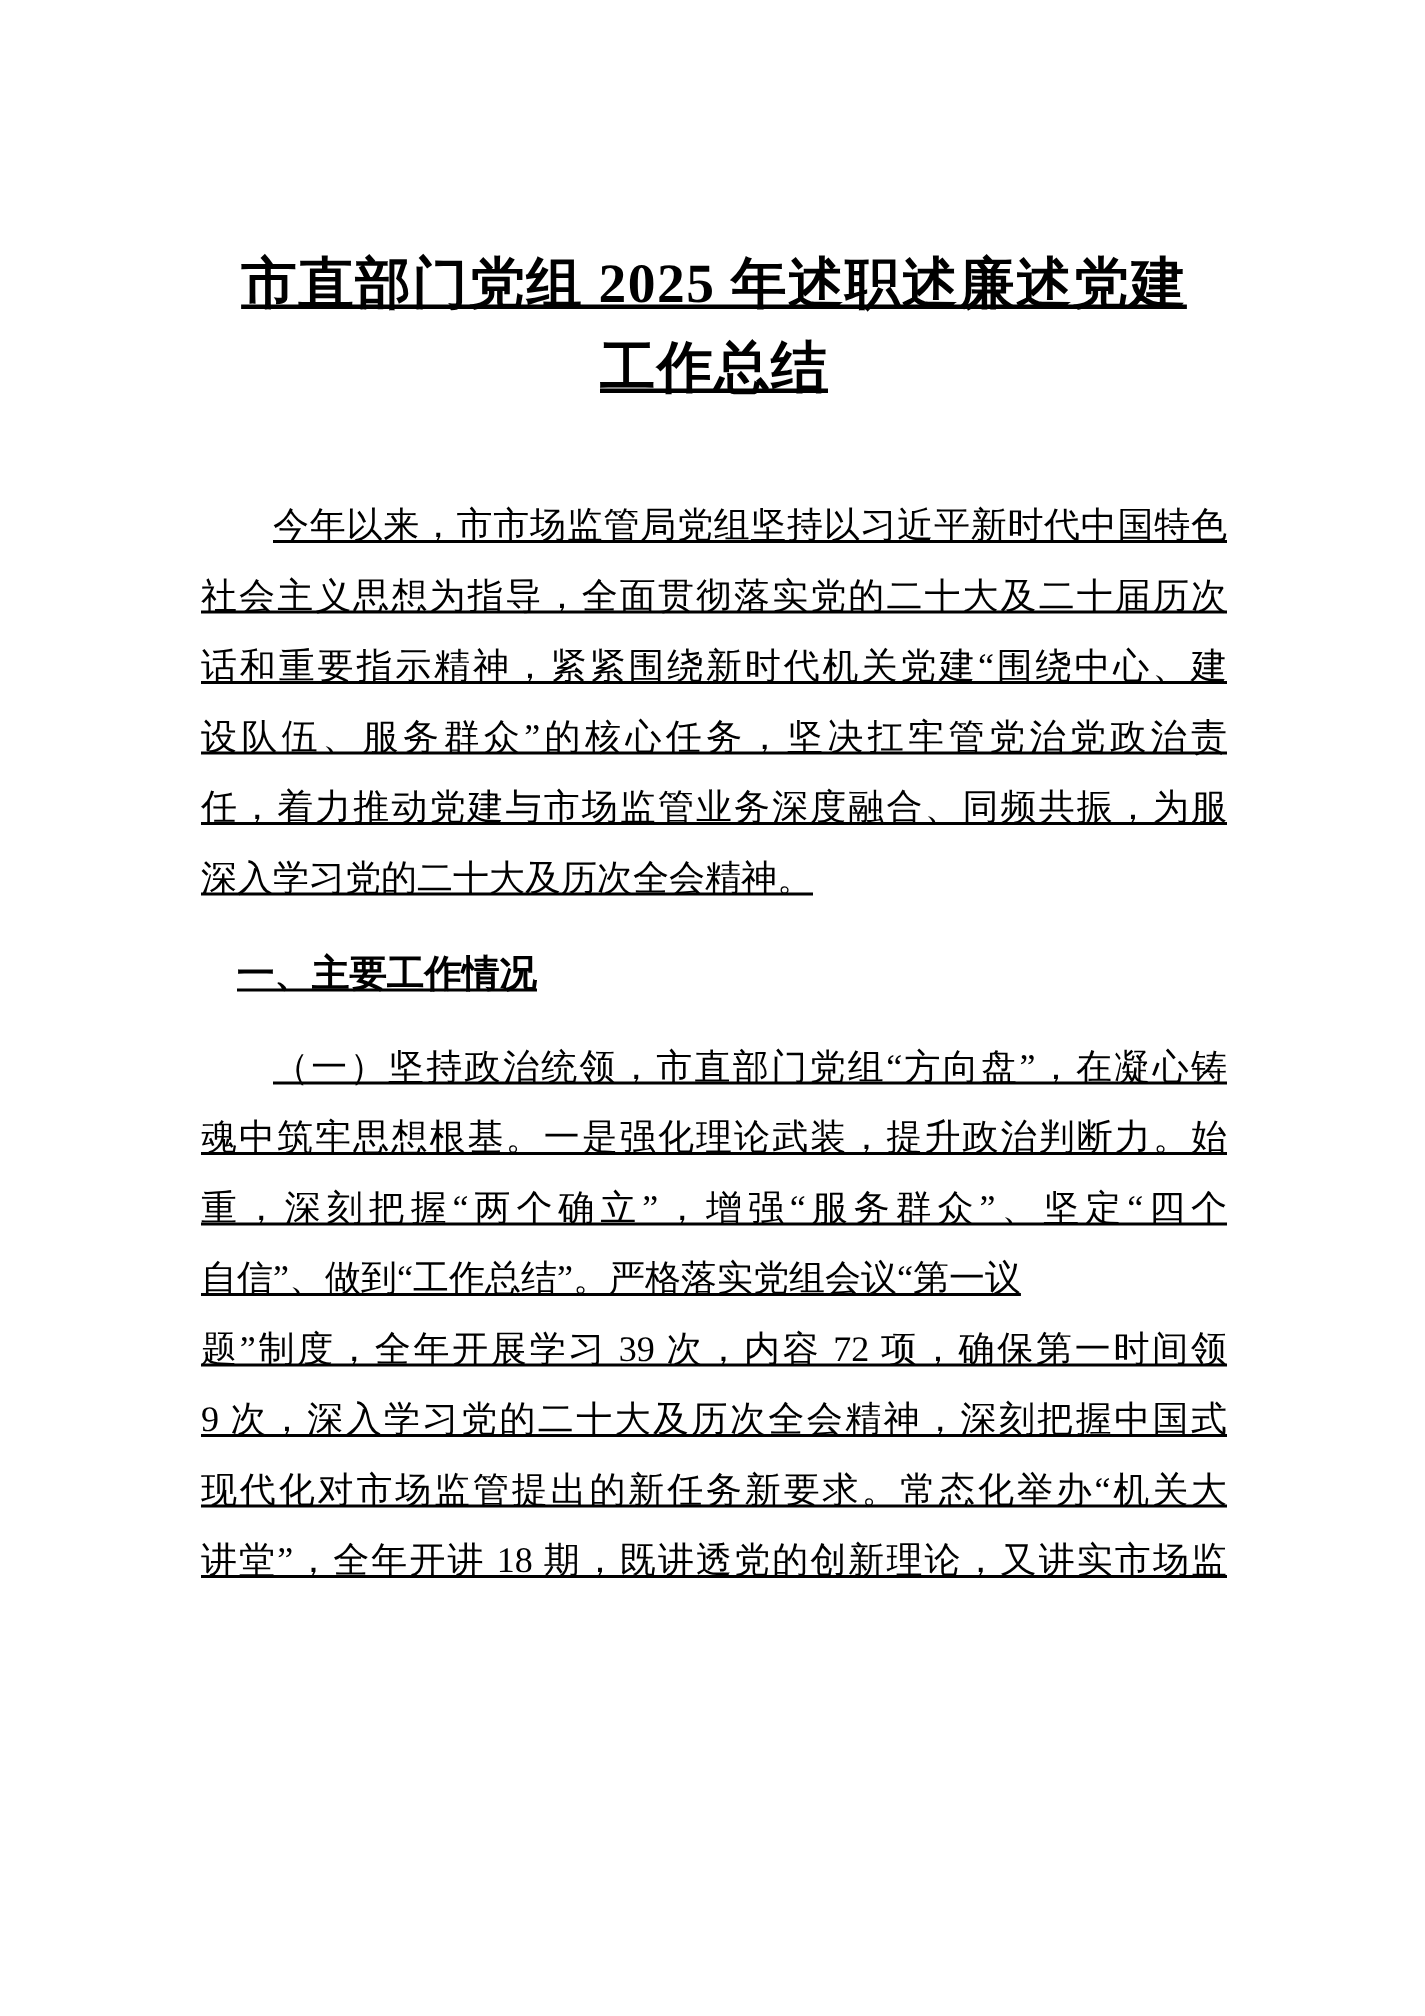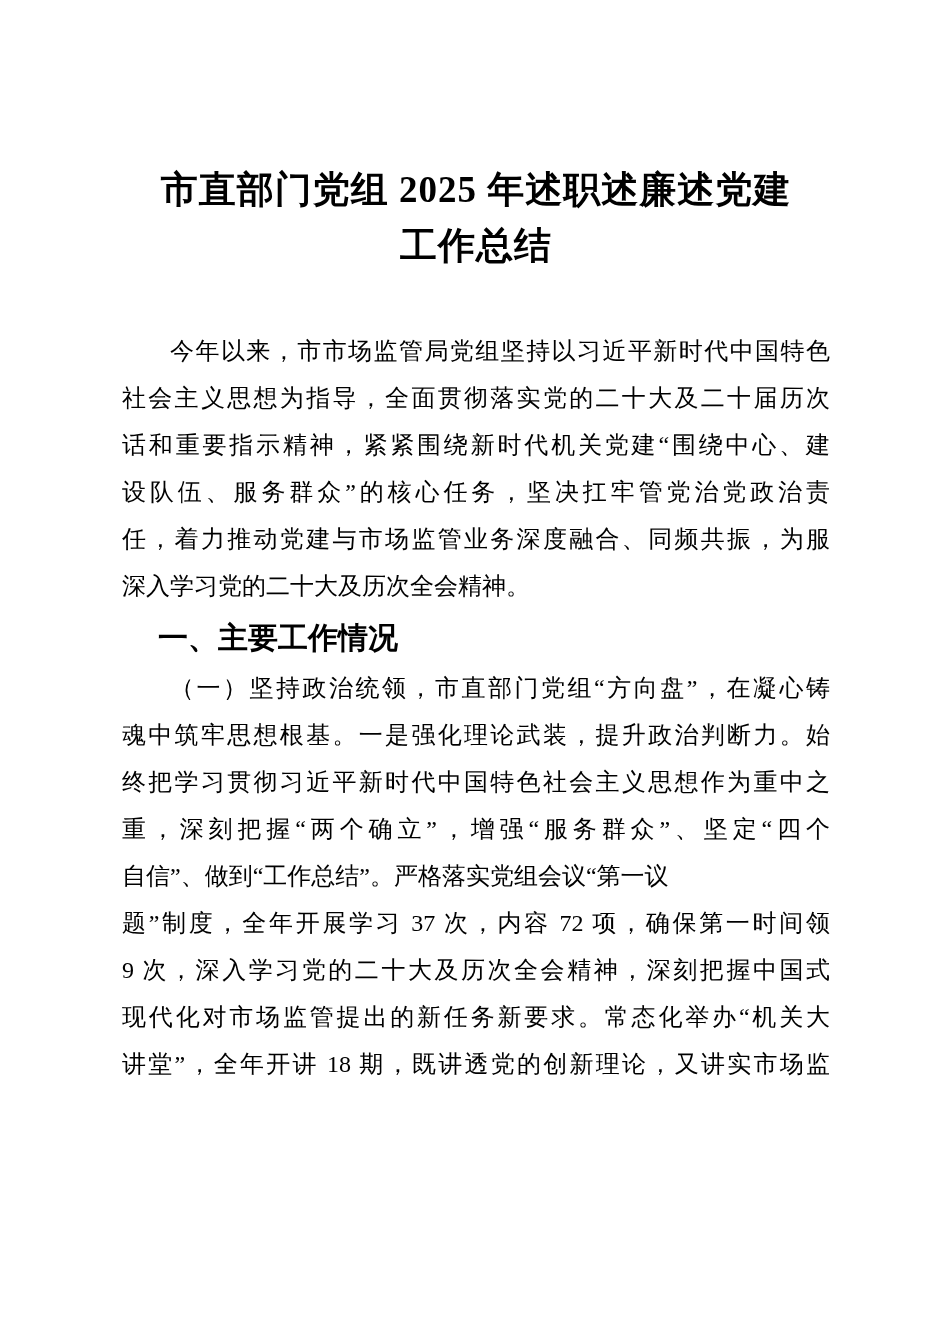--- a/index.html
+++ b/index.html
@@ -11,55 +11,56 @@
     position: relative;
     width: 950px;
     height: 1344px;
     margin: 0 auto;
     background: #ffffff;
     color: #000000;
     box-sizing: border-box;
     padding: 162px 116px 15px 118px;
     overflow: hidden;
     font-family: "Liberation Serif", "DejaVu Serif", serif;
+    text-decoration: underline;
   }
   .doc-title {
     margin: 0 0 54px 0;
     font-family: "Liberation Serif", "DejaVu Serif", serif;
     font-size: 37px;
     font-weight: 700;
     line-height: 56px;
     text-align: center;
     letter-spacing: 1px;
   }
   .title-line {
     display: block;
   }
   .paragraph {
-    margin: 4px;
+    margin: 16px;
   }
   .line {
     font-size: 24px;
     line-height: 47px;
     height: 47px;
     overflow: hidden;
     text-align: justify;
     text-align-last: justify;
   }
   .line.indent {
     padding-left: 48px;
   }
   .line.end {
     text-align-last: left;
   }
   .section-heading {
     margin: 0;
     padding-left: 40px;
     font-family: "Liberation Sans", "DejaVu Sans", sans-serif;
-    font-size: 30px;
+    font-size: 25px;
     font-weight: 700;
     line-height: 47px;
     height: 47px;
     text-align: left;
   }
 </style>
 </head>
 <body>
 
 <div class="page">
@@ -76,22 +77,21 @@
     <div class="line">设队伍、服务群众”的核心任务，坚决扛牢管党治党政治责</div>
     <div class="line">任，着力推动党建与市场监管业务深度融合、同频共振，为服</div>
     <div class="line end">深入学习党的二十大及历次全会精神。</div>
   </div>
 
   <h2 class="section-heading">一、主要工作情况</h2>
 
   <div class="paragraph">
     <div class="line indent">（一）坚持政治统领，市直部门党组“方向盘”，在凝心铸</div>
     <div class="line">魂中筑牢思想根基。一是强化理论武装，提升政治判断力。始</div>
-    <div class="line">终把学习贯彻习近平新时代中国特色社会主义思想作为重中之</div>
     <div class="line">重，深刻把握“两个确立”，增强“服务群众”、坚定“四个</div>
     <div class="line end">自信”、做到“工作总结”。严格落实党组会议“第一议</div>
-    <div class="line">题”制度，全年开展学习 37 次，内容 72 项，确保第一时间领</div>
+    <div class="line">题”制度，全年开展学习 39 次，内容 72 项，确保第一时间领</div>
     <div class="line">9 次，深入学习党的二十大及历次全会精神，深刻把握中国式</div>
     <div class="line">现代化对市场监管提出的新任务新要求。常态化举办“机关大</div>
     <div class="line">讲堂”，全年开讲 18 期，既讲透党的创新理论，又讲实市场监</div>
   </div>
 
 </div>
 
 </body></html>

